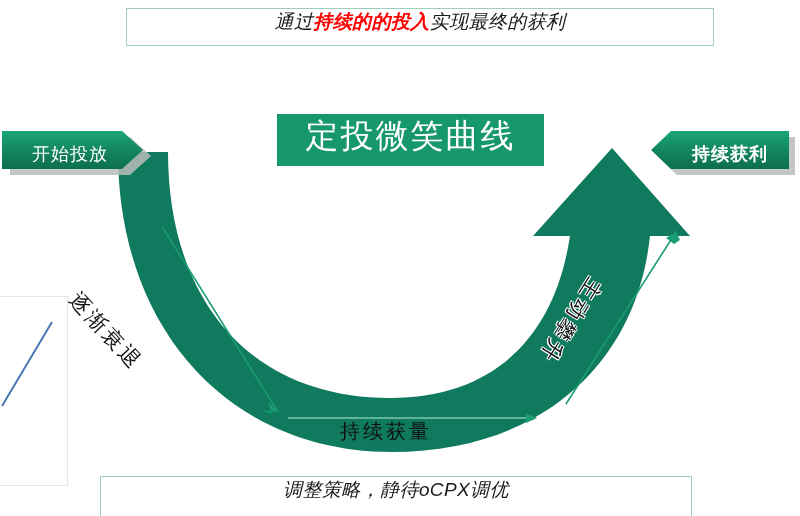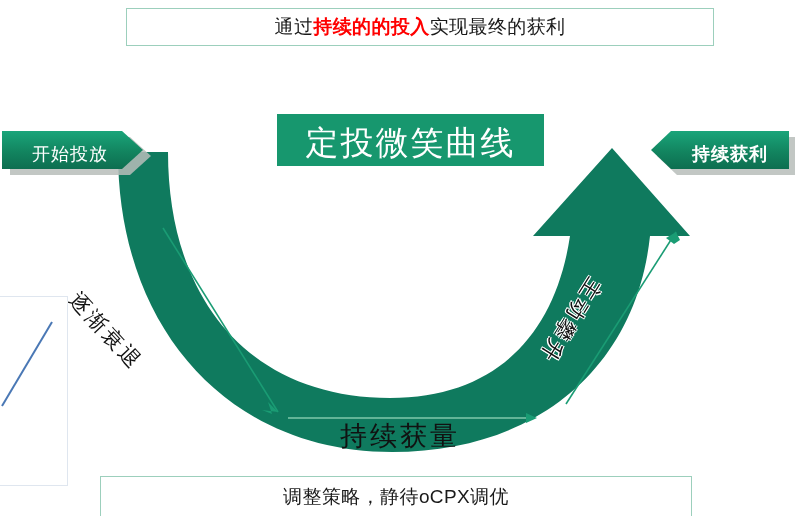--- a/index.html
+++ b/index.html
@@ -37,22 +37,23 @@
     height: 90px;
   }
 
   
   .caption-box {
     position: absolute;
     box-sizing: border-box;
     border: 1px solid #9ccfbc;
     background: #ffffff;
     display: flex;
-    align-items: center;
+    align-items: flex-start;
     justify-content: center;
+    font-style: italic;
   }
   #caption-top {
     left: 126px;
     top: 8px;
     width: 588px;
     height: 38px;
   }
   #caption-bottom {
     left: 100px;
     top: 476px;
@@ -72,21 +73,21 @@
 
   
   #title-banner {
     position: absolute;
     left: 277px;
     top: 114px;
     width: 267px;
     height: 52px;
     background: #17976e;
     display: flex;
-    align-items: flex-end;
+    align-items: flex-start;
     justify-content: center;
   }
   #title-banner .t {
     color: #ffffff;
     font-size: 33px;
     letter-spacing: 2px;
     white-space: nowrap;
   }
 
   
@@ -156,21 +157,21 @@
     top: 266px;
     transform: rotate(-58deg) scale(-1,-1);
     transform-origin: left center;
   }
 
   
   #bottom-center {
     position: absolute;
     left: 340px;
     top: 418px;
-    font-size: 27px;
+    font-size: 20px;
     color: #111111;
     letter-spacing: 3px;
     white-space: nowrap;
   }
 </style>
 </head>
 <body>
 
 <div id="slide">
 

